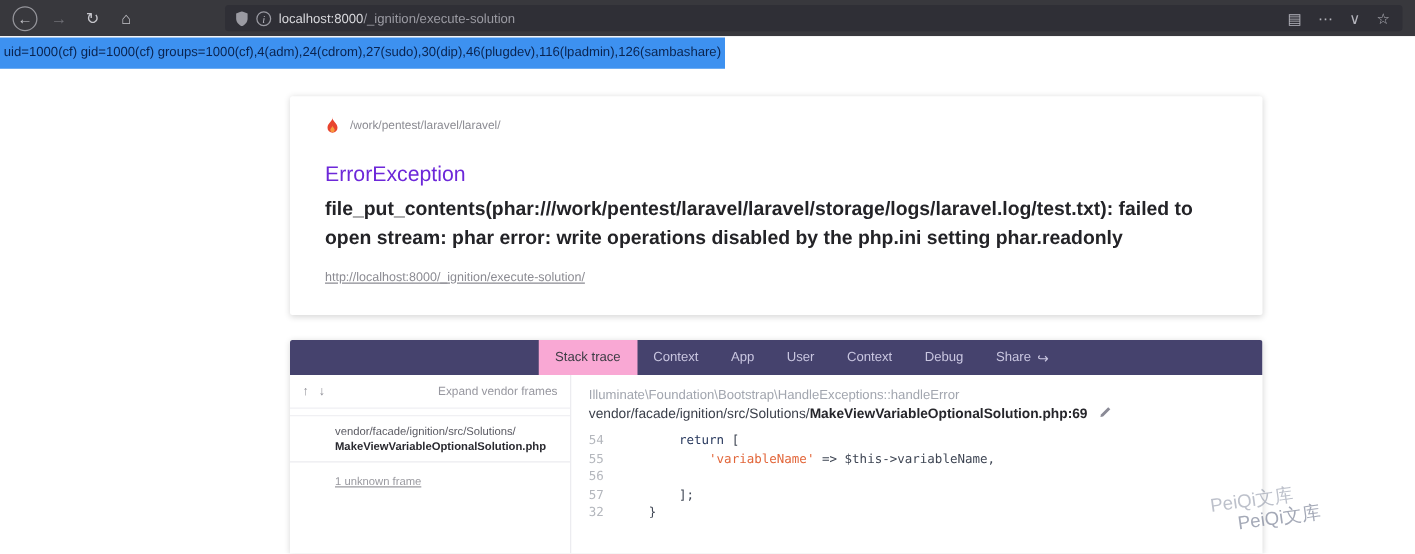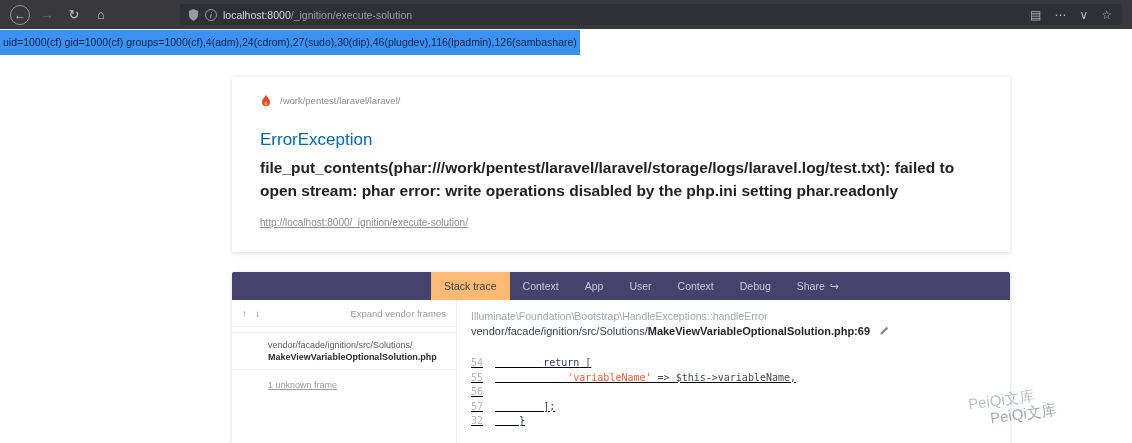--- a/index.html
+++ b/index.html
@@ -35,35 +35,35 @@
   .page{position:relative;flex:1;background:#fff;overflow:hidden;}
   .selection{position:absolute;top:1px;left:0;font-size:10.5px;line-height:13px;
     background:var(--selection-blue,#3d91f0);color:#0a2450;padding:6px 3px;
     white-space:nowrap;}
 
   
   .error-card{position:absolute;left:232px;top:48px;width:778px;background:#fff;
     box-shadow:0 1px 5px rgba(0,0,0,.16);border-radius:2px;padding:16px 28px 22px;}
   .app-path-row{display:flex;align-items:center;gap:8px;}
   .app-path{font-size:9.5px;color:#8b8b92;}
-  .exception-class{margin-top:22px;font-size:17px;color:#0369a1;font-weight:400;}
+  .exception-class{margin-top:22px;font-size:17px;color:#6d28d9;font-weight:400;}
   .exception-message{margin-top:6px;font-size:15.5px;font-weight:700;color:#232327;
     line-height:1.5;max-width:740px;}
   .exception-url{display:inline-block;margin-top:14px;font-size:10px;color:#8b8b92;
     text-decoration:underline;cursor:pointer;}
 
   
   .trace-card{position:absolute;left:232px;top:243px;width:778px;height:171px;
     background:#fff;box-shadow:0 1px 5px rgba(0,0,0,.16);border-radius:2px 2px 0 0;
     overflow:hidden;display:flex;flex-direction:column;}
   .tabbar{height:28px;background:var(--accent-purple,#45426d);display:flex;
     justify-content:center;align-items:stretch;flex:0 0 auto;}
   .tab{display:flex;align-items:center;padding:0 13px;font-size:10.5px;
     color:#c9c6e0;cursor:pointer;white-space:nowrap;}
-  .tab.active{background:#fdba74;color:#3c3c44;margin-left:41px;}
+  .tab.active{background:#f9a8d4;color:#3c3c44;margin-left:41px;}
   .tab-icon{margin-left:5px;font-size:11px;}
   .trace-body{flex:1;display:flex;min-height:0;}
   .frames-panel{width:225px;border-right:1px solid #ececf0;flex:0 0 auto;
     display:flex;flex-direction:column;}
   .frames-header{display:flex;align-items:center;padding:8px 10px 7px;
     border-bottom:1px solid #f0f0f3;}
   .frame-arrows{display:flex;gap:8px;color:#8e8e96;font-size:10px;}
   .frame-arrows span{cursor:pointer;}
   .expand-vendor{margin-left:auto;font-size:9.5px;color:#97979f;cursor:pointer;}
   .frame-group{border-top:1px solid #f0f0f3;border-bottom:1px solid #ececf0;margin-top:5px;}
@@ -74,22 +74,22 @@
     cursor:pointer;}
   .frame-num{width:36px;text-align:center;font-size:9px;color:#9a9aa2;flex:0 0 auto;}
   .frame-class{flex:1;font-size:9px;color:#6b6b73;line-height:1.35;min-width:0;}
   .frame-line{font-size:9px;color:#9a9aa2;margin-left:6px;flex:0 0 auto;}
   .unknown-frames{padding:10px 10px 10px 36px;font-size:9px;color:#9a9aa0;text-decoration:underline;}
   .editor-panel{flex:1;padding:10px 14px;min-width:0;}
   .frame-method{font-size:10.5px;color:#a2a6af;white-space:nowrap;overflow:hidden;}
   .frame-file{margin-top:3px;font-size:11px;color:#3a3f4a;white-space:nowrap;}
   .frame-file .fname{font-weight:700;color:#26262b;}
   .edit-icon{margin-left:6px;cursor:pointer;display:inline-block;vertical-align:middle;}
-  .code{margin-top:18px;font-family:"DejaVu Sans Mono",monospace;font-size:10px;
-    line-height:14.5px;text-decoration:underline;}
+  .code{margin-top:8px;font-family:"DejaVu Sans Mono",monospace;font-size:10px;
+    line-height:14.5px;}
   .code-line{display:flex;}
   .ln{width:24px;color:#b4b7bd;flex:0 0 auto;}
   .code-text{white-space:pre;color:#3f4654;}
   .tok-plain{color:#3f4654;}
   .tok-keyword{color:#28395e;}
   .tok-string{color:var(--string-orange,#e2663a);}
 
   .watermark{position:absolute;font-size:15px;color:rgba(108,117,139,.45);
     transform:rotate(-8deg);pointer-events:none;white-space:nowrap;}
   .watermark.w2{color:rgba(108,117,139,.62);}

